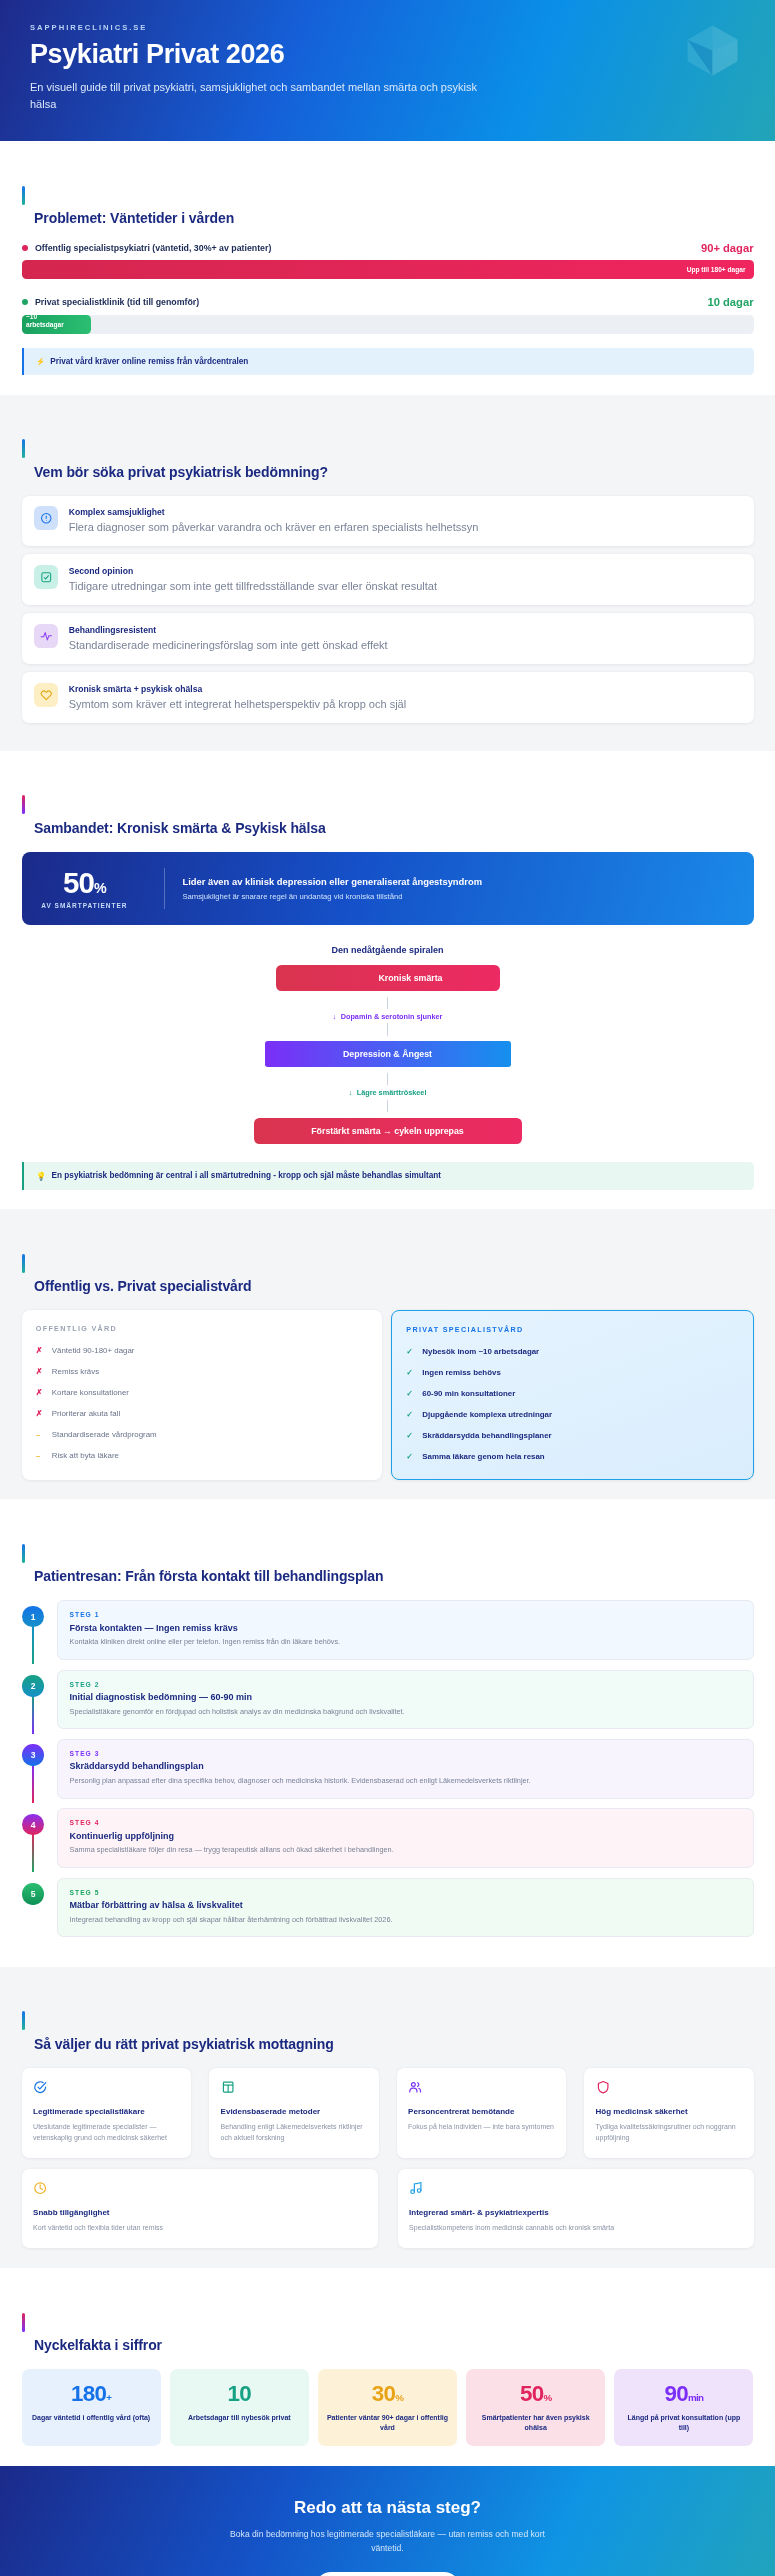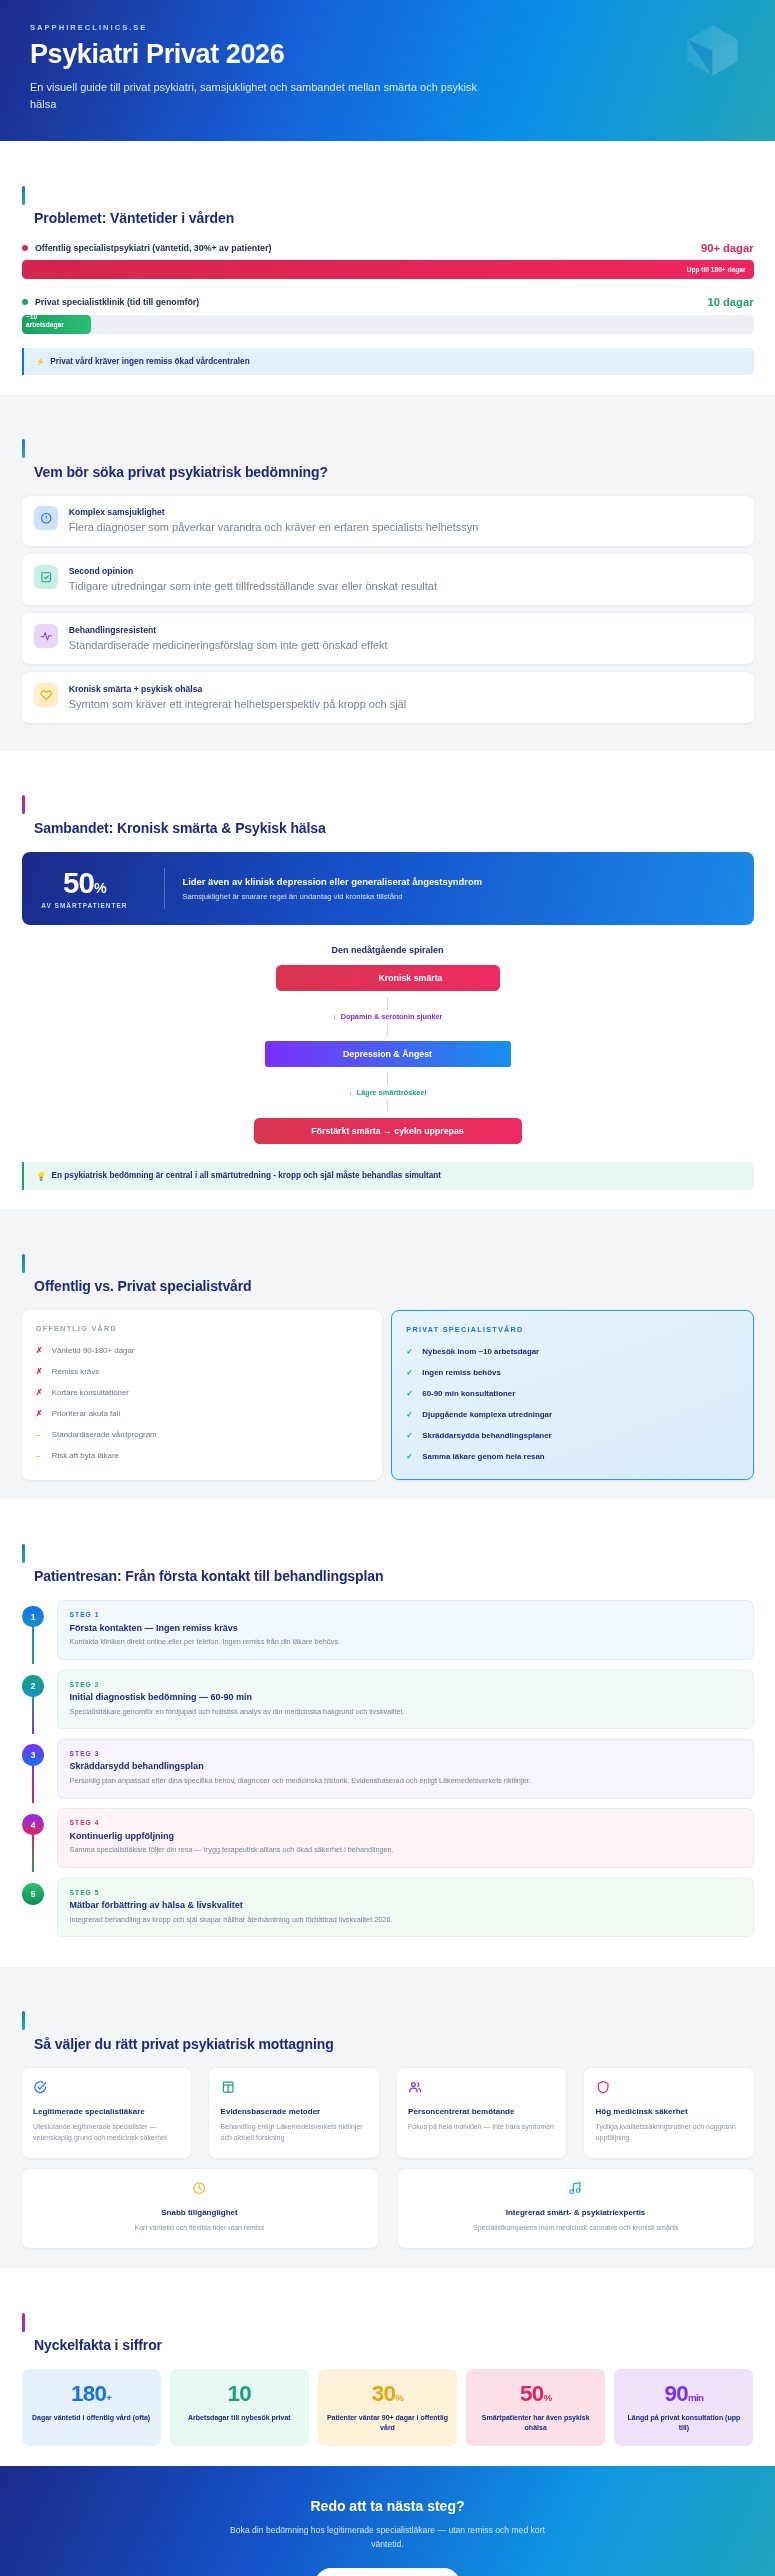--- a/index.html
+++ b/index.html
@@ -316,21 +316,21 @@
     margin-bottom: 4.5px;
   }
   .tl-step {
     font-size: 6.7px; letter-spacing: 1px; font-weight: 700; margin-bottom: 4.5px;
   }
   .tl-title { font-size: 9px; font-weight: 700; color: #1b2a80; margin-bottom: 4.5px; }
   .tl-desc  { font-size: 7.3px; color: #7a8398; line-height: 1.5; }
 
   
   .grid4 { display: grid; grid-template-columns: repeat(4,1fr); gap: 18px; margin-bottom: 10.7px; }
-  .grid2 { display: grid; grid-template-columns: repeat(2,1fr); gap: 20px; text-align: center; }
+  .grid2 { display: grid; grid-template-columns: repeat(2,1fr); gap: 20px; }
   .ch-card {
     background: #ffffff;
     border-radius: 7.2px;
     padding: 12.5px 11.6px 14.3px 11.6px;
     box-shadow: 0 0.9px 2.7px rgba(20,30,70,0.07);
   }
   .ch-ico { margin-bottom: 9.8px; }
   .ch-ico svg { width: 14.3px; height: 14.3px; }
   .ch-title { font-size: 8px; font-weight: 700; color: #1b2a80; margin-bottom: 4.5px; line-height: 1.3; }
   .ch-desc  { font-size: 7px; color: #8a93a6; line-height: 1.55; }
@@ -347,21 +347,21 @@
   .kpi-lbl { font-size: 7px; font-weight: 700; line-height: 1.4; margin-top: 7.2px; }
 
   
   .cta {
     position: relative;
     background: linear-gradient(115deg,#1b2a8a 0%, #1453c8 35%, #0f94e4 70%, #22a5b8 100%);
     padding: 32px 27px 36px 27px;
     text-align: center;
     height: 159px;
   }
-  .cta-h { font-size: 14px; font-weight: 700; color: #ffffff; margin-bottom: 10.7px; }
+  .cta-h { font-size: 17px; font-weight: 700; color: #ffffff; margin-bottom: 10.7px; }
   .cta-p {
     font-size: 8.6px; color: #d3e6fa; line-height: 1.6;
     max-width: 349px; margin: 0 auto 16px auto;
   }
   .cta-btn {
     display: inline-block;
     background: #ffffff;
     color: #1572e8;
     font-size: 9.8px;
     font-weight: 700;
@@ -431,21 +431,21 @@
     </div>
     <div class="bar-track">
       <div class="bar-fill green">
         <span class="bar-cap green-cap">~10 arbetsdagar</span>
       </div>
     </div>
   </div>
 
   <div class="callout">
     <span class="ico">⚡</span>
-    <span>Privat vård kräver ingen remiss ökad vårdcentralen</span>
+    <span>Privat vård kräver online remiss från vårdcentralen</span>
   </div>
 </div>
 
 <div class="section sec-grey">
   <div class="sec-head">
     <div class="accent-bar"></div>
     <div class="sec-title">Vem bör söka privat psykiatrisk bedömning?</div>
   </div>
 
   <div class="who-card">

